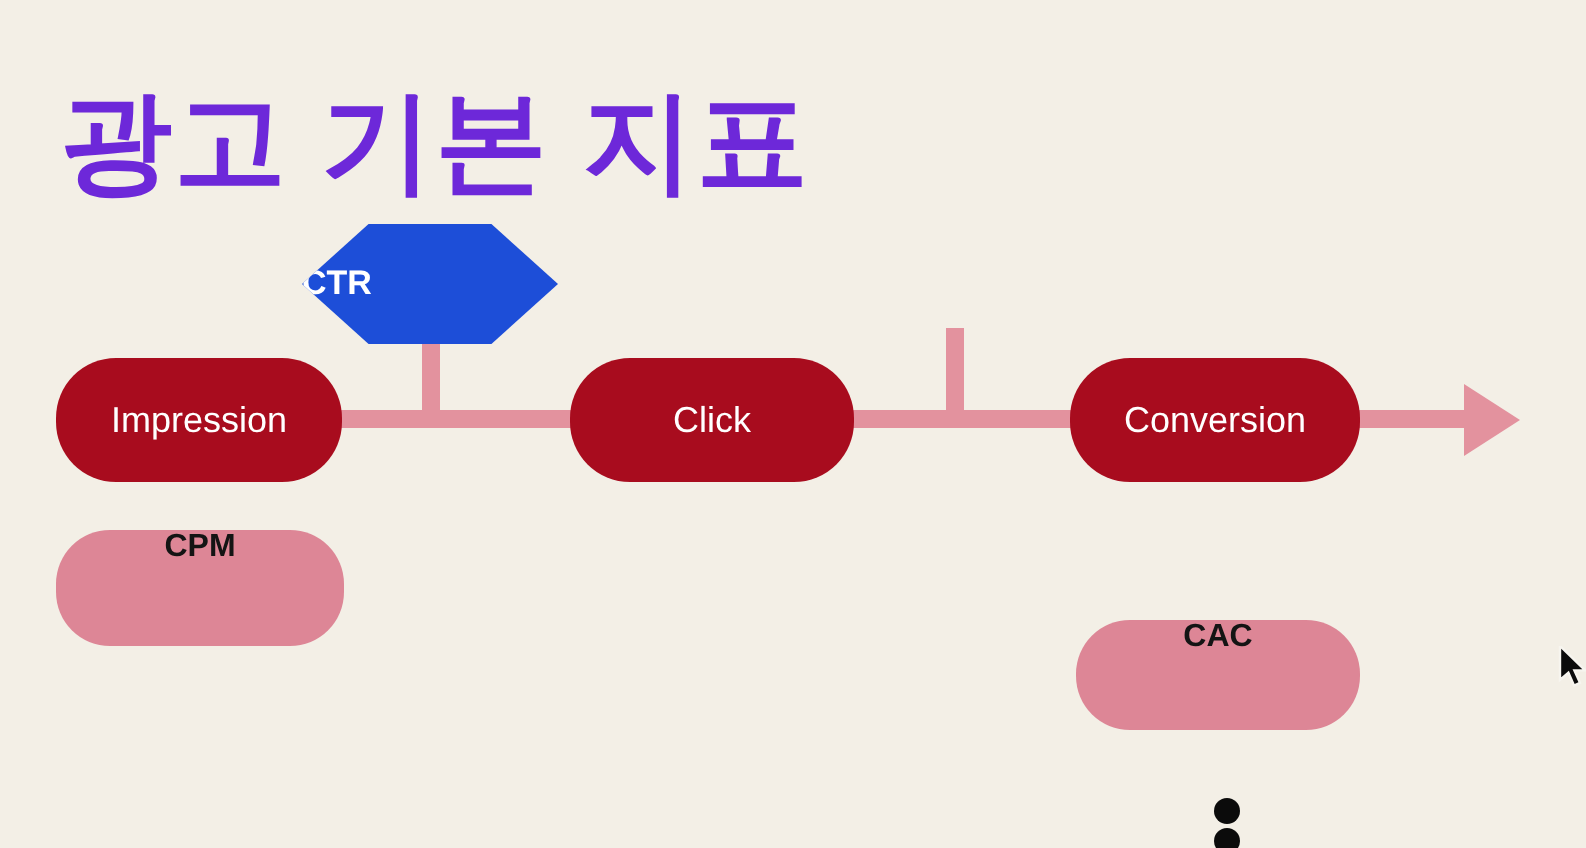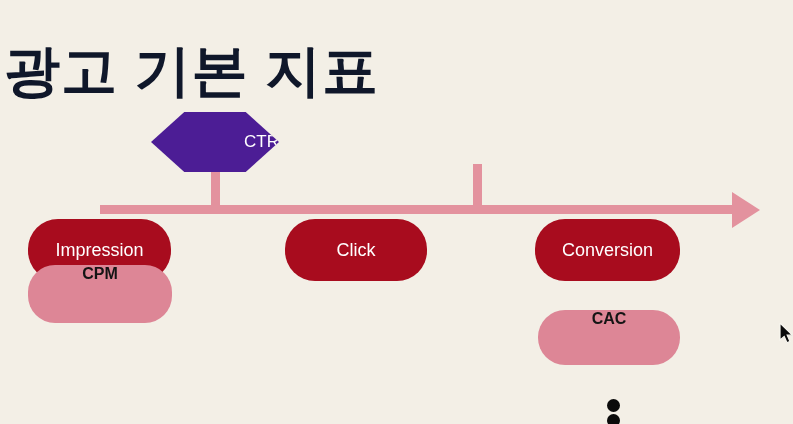--- a/index.html
+++ b/index.html
@@ -8,26 +8,26 @@
   .canvas {
     position: relative;
     width: 793px;
     height: 424px;
     background: #f3efe6;
     overflow: hidden;
   }
 
   .slide-title {
     position: absolute;
-    left: 4px;
+    left: 30px;
     top: -4px;
     font-size: 56px;
     font-weight: 800;
     letter-spacing: 1px;
-    color: #0f172a;
+    color: #6d28d9;
     white-space: nowrap;
   }
 
   
   .flow-line {
     position: absolute;
     left: 100px;
     top: 205px;
     width: 633px;
     height: 9px;
@@ -56,48 +56,47 @@
     z-index: 1;
   }
   .connector.ctr { left: 211px; }
   .connector.cvr { left: 473px; }
 
   
   .hex {
     position: absolute;
     top: 112px;
     height: 60px;
-    background: #4c1d95;
+    background: #1d4ed8;
     clip-path: polygon(0% 50%, 26% 0%, 74% 0%, 100% 50%, 74% 100%, 26% 100%);
     display: flex;
     align-items: center;
-    justify-content: flex-end;
+    justify-content: flex-start;
     color: #ffffff;
     font-size: 17px;
-    font-weight: 400;
+    font-weight: 700;
     z-index: 2;
   }
   .hex.ctr { left: 151px; width: 128px; }
   .hex.cvr { left: 406px; width: 142px; }
 
   
   .flow-node {
     position: absolute;
     top: 179px;
     height: 62px;
     background: #a80c1e;
     border-radius: 30px;
     display: flex;
     align-items: center;
     justify-content: center;
     color: #ffffff;
     font-size: 18px;
     font-weight: 400;
     z-index: 2;
-    margin-top: 40px;
   }
   .flow-node.impression { left: 28px;  width: 143px; }
   .flow-node.click      { left: 285px; width: 142px; }
   .flow-node.conversion { left: 535px; width: 145px; }
 
   
   .cost-node {
     position: absolute;
     background: #dd8696;
     border-radius: 27px;

